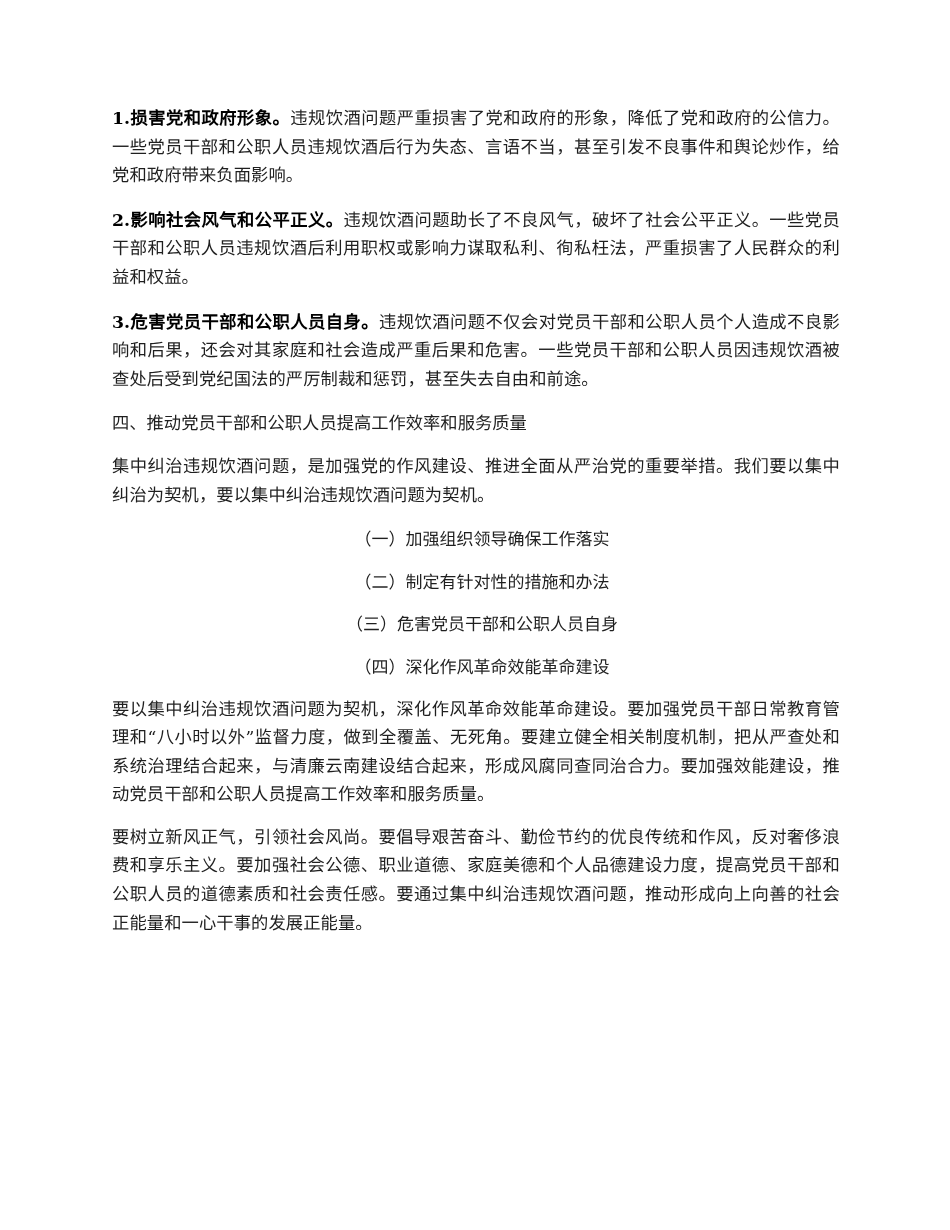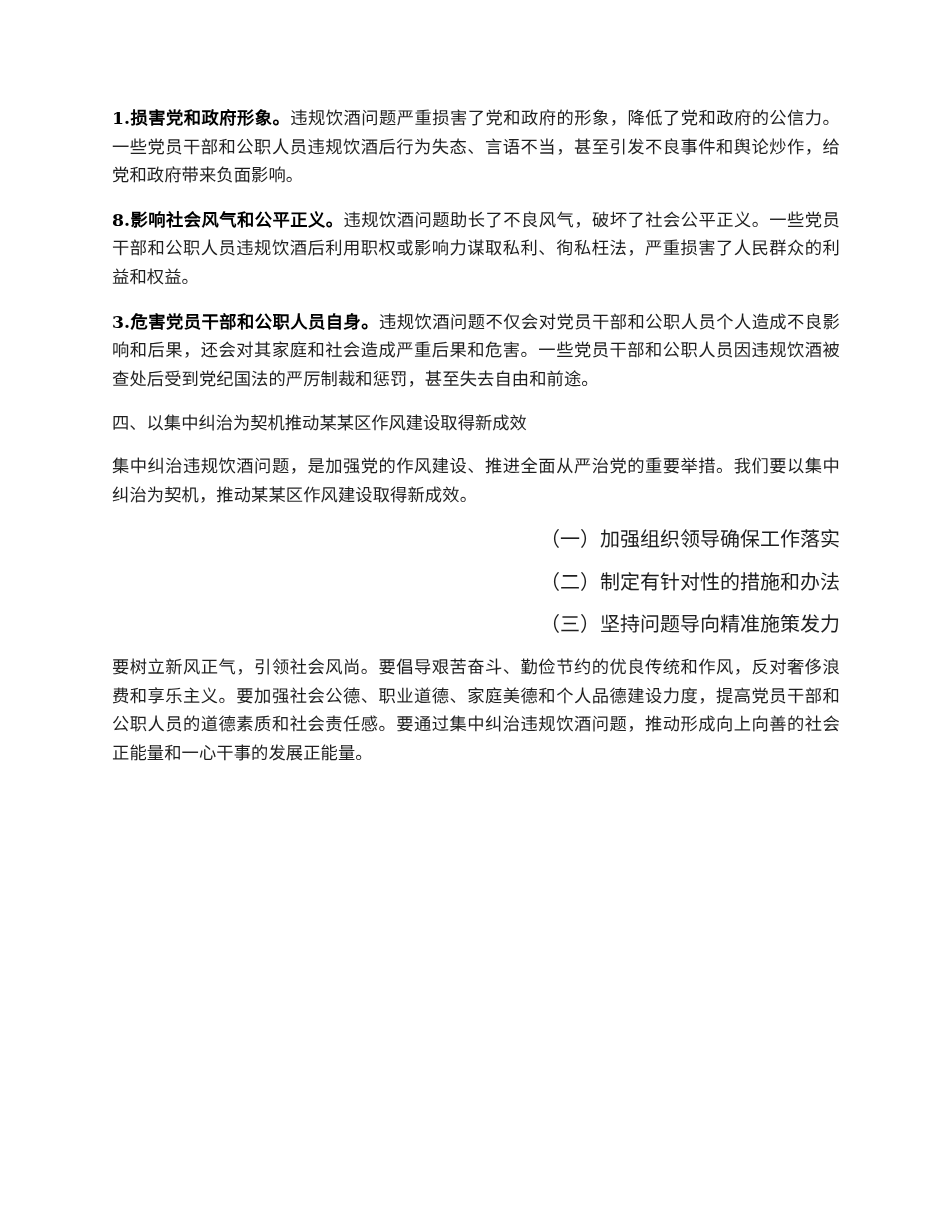--- a/index.html
+++ b/index.html
@@ -48,60 +48,64 @@
   
   .section-heading {
     font-size: 17.3px;
     line-height: 28.6px;
     margin: 0 0 14px 0;
     color: #1f1f1f;
     text-align: left;
   }
   
   .sub-heading {
-    font-size: 20px;
+    font-size: 17px;
     line-height: 28.6px;
     margin: 0 0 13px 12px;
     color: #1f1f1f;
-    text-align: right;
+    text-align: center;
   }
   .block {
     margin-bottom: 14px;
   }
   .block:last-child {
     margin-bottom: 0;
   }
 </style>
 </head>
 <body>
 
 <div class="page">
   <div class="content">
 
     <p class="para spaced"><span class="lead">1.损害党和政府形象。</span><span>违规饮酒问题严重损害了党和政府的形象，降低了党和政府的公信力。一些党员干部和公职人员违规饮酒后行为失态、言语不当，甚至引发不良事件和舆论炒作，给党和政府带来负面影响。</span></p>
 
-    <p class="para spaced"><span class="lead">8.影响社会风气和公平正义。</span><span>违规饮酒问题助长了不良风气，破坏了社会公平正义。一些党员干部和公职人员违规饮酒后利用职权或影响力谋取私利、徇私枉法，严重损害了人民群众的利益和权益。</span></p>
+    <p class="para spaced"><span class="lead">2.影响社会风气和公平正义。</span><span>违规饮酒问题助长了不良风气，破坏了社会公平正义。一些党员干部和公职人员违规饮酒后利用职权或影响力谋取私利、徇私枉法，严重损害了人民群众的利益和权益。</span></p>
 
     <p class="para spaced"><span class="lead">3.危害党员干部和公职人员自身。</span><span>违规饮酒问题不仅会对党员干部和公职人员个人造成不良影响和后果，还会对其家庭和社会造成严重后果和危害。一些党员干部和公职人员因违规饮酒被查处后受到党纪国法的严厉制裁和惩罚，甚至失去自由和前途。</span></p>
 
-    <p class="section-heading">四、以集中纠治为契机推动某某区作风建设取得新成效</p>
+    <p class="section-heading">四、推动党员干部和公职人员提高工作效率和服务质量</p>
 
-    <p class="para spaced">集中纠治违规饮酒问题，是加强党的作风建设、推进全面从严治党的重要举措。我们要以集中纠治为契机，推动某某区作风建设取得新成效。</p>
+    <p class="para spaced">集中纠治违规饮酒问题，是加强党的作风建设、推进全面从严治党的重要举措。我们要以集中纠治为契机，要以集中纠治违规饮酒问题为契机。</p>
 
     <div class="block">
       <p class="sub-heading">（一）加强组织领导确保工作落实</p>
     </div>
 
     <div class="block">
       <p class="sub-heading">（二）制定有针对性的措施和办法</p>
     </div>
 
     <div class="block">
-      <p class="sub-heading">（三）坚持问题导向精准施策发力</p>
+      <p class="sub-heading">（三）危害党员干部和公职人员自身</p>
     </div>
 
+    <div class="block">
+      <p class="sub-heading">（四）深化作风革命效能革命建设</p>
+      <p class="para">要以集中纠治违规饮酒问题为契机，深化作风革命效能革命建设。要加强党员干部日常教育管理和“八小时以外”监督力度，做到全覆盖、无死角。要建立健全相关制度机制，把从严查处和系统治理结合起来，与清廉云南建设结合起来，形成风腐同查同治合力。要加强效能建设，推动党员干部和公职人员提高工作效率和服务质量。</p>
+    </div>
 
     <div class="block">
       <p class="para">要树立新风正气，引领社会风尚。要倡导艰苦奋斗、勤俭节约的优良传统和作风，反对奢侈浪费和享乐主义。要加强社会公德、职业道德、家庭美德和个人品德建设力度，提高党员干部和公职人员的道德素质和社会责任感。要通过集中纠治违规饮酒问题，推动形成向上向善的社会正能量和一心干事的发展正能量。</p>
     </div>
 
   </div>
 </div>
 
 </body></html>

